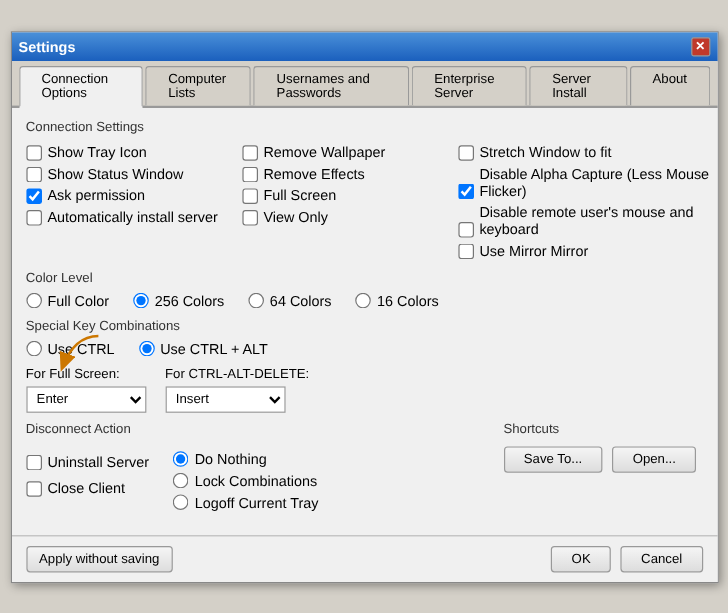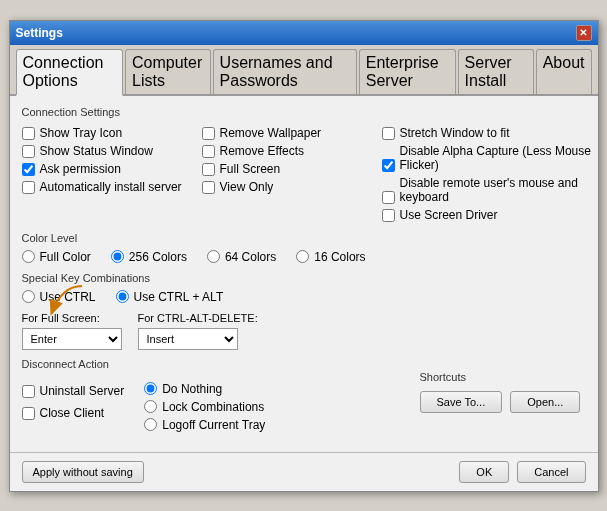--- a/index.html
+++ b/index.html
@@ -43,26 +43,26 @@
       border-radius: 2px;
     }
     .tabs {
       display: flex;
       background: #d4d0c8;
       border-bottom: 2px solid #999;
       padding: 4px 6px 0;
       gap: 2px;
     }
     .tab {
-      padding: 4px 6px;
+      padding: 4px 18px;
       background: #d4d0c8;
       border: 1px solid #999;
       border-bottom: none;
       cursor: pointer;
-      font-size: 16px;
+      font-size: 11px;
       border-radius: 3px 3px 0 0;
     }
     .tab.active {
       background: #f0f0f0;
       border-bottom: 2px solid #f0f0f0;
       margin-bottom: -2px;
       z-index: 1;
       position: relative;
     }
     .content {
@@ -249,21 +249,21 @@
           <div class="checkbox-row">
             <input type="checkbox" checked="" style="">
             <label>Disable Alpha Capture (Less Mouse Flicker)</label>
           </div>
           <div class="checkbox-row">
             <input type="checkbox" style="">
             <label>Disable remote user's mouse and keyboard</label>
           </div>
           <div class="checkbox-row">
             <input type="checkbox" style="">
-            <label>Use Screen Driver</label>
+            <label>Use Mirror Mirror</label>
           </div>
         </div>
       </div>
     </div>
 
     <div style="margin-bottom: 8px;">
       <div class="section-label">Color Level</div>
       <div class="color-level-row">
         <div class="radio-row">
           <input type="radio" name="color-level" style="">
@@ -350,21 +350,21 @@
               <label>Lock Combinations</label>
             </div>
             <div class="radio-row">
               <input type="radio" name="disconnect-action" style="">
               <label>Logoff Current Tray</label>
             </div>
           </div>
         </div>
       </div>
 
-      <div style="width:166px;margin-top:13px;">
+      <div style="width:166px;">
         <div class="section-label">Shortcuts</div>
         <div class="shortcuts-buttons">
           <button class="btn">Save To...</button>
           <button class="btn">Open...</button>
         </div>
       </div>
     </div>
   </div>
 
   <div class="footer">

